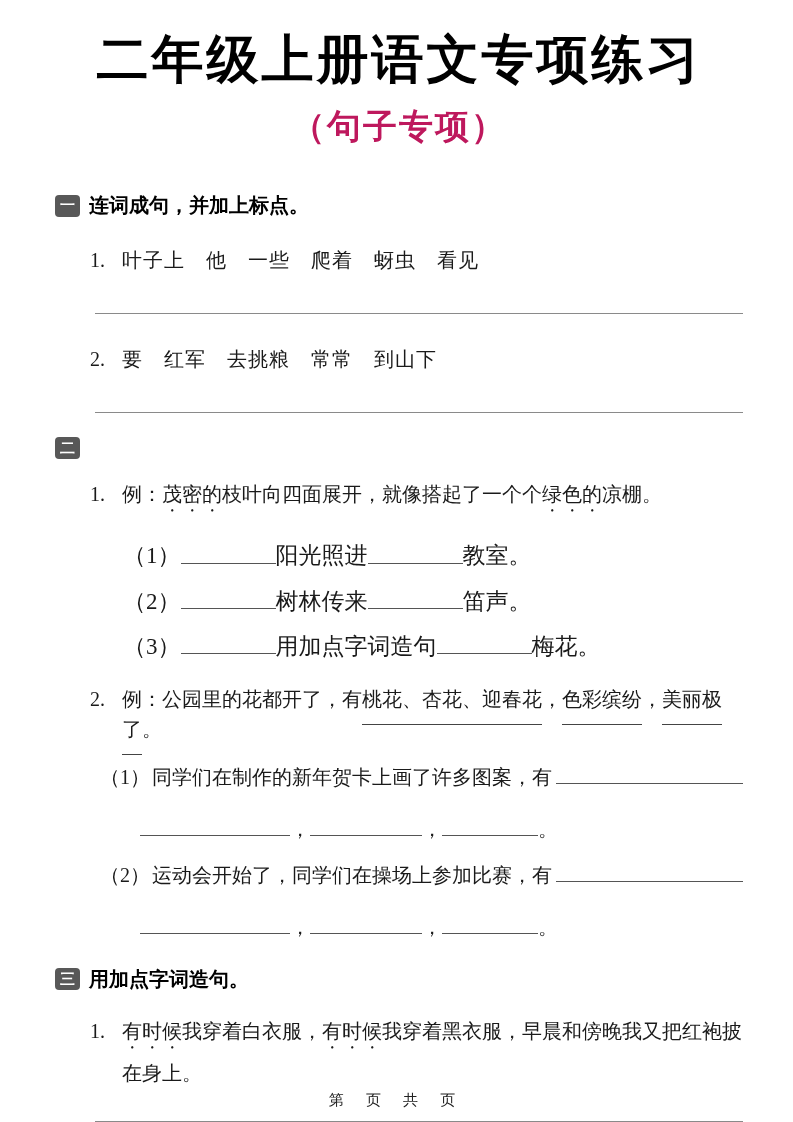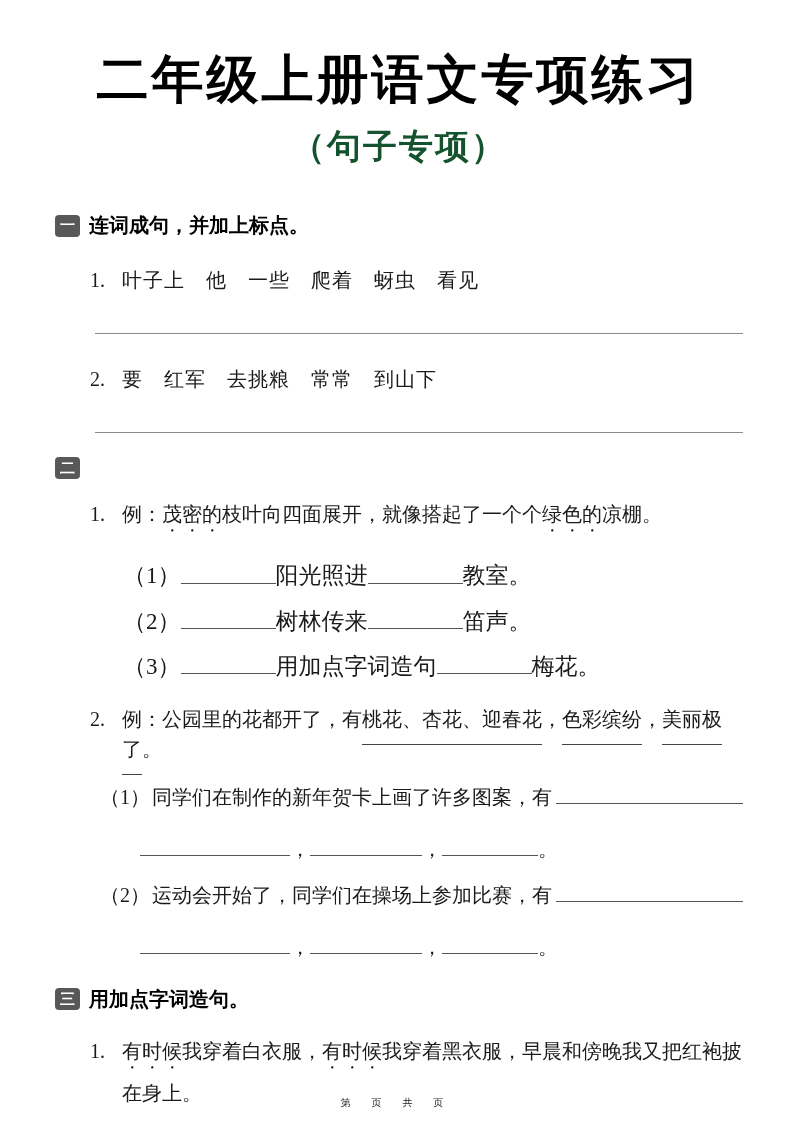--- a/index.html
+++ b/index.html
@@ -8,37 +8,37 @@
     width:793px;height:1122px;
     box-sizing:border-box;
     padding:28px 50px 0 55px;
     background:#fff;
     color:#1a1a1a;
     font-family:"Liberation Serif", serif;
     overflow:hidden;
   }
   
   .title{
-    margin:20px 0 0 0;
+    margin:0 0 0 0;
     text-align:center;
     font-family:"Liberation Sans", sans-serif;
     font-weight:900;
     font-size:52px;
     letter-spacing:3px;
     line-height:1.2;
     color:#000;
   }
   .subtitle{
     margin-top:14px;
     text-align:center;
     font-family:"Liberation Sans", sans-serif;
     font-weight:700;
     font-size:34px;
     letter-spacing:2px;
-    color:#14532d;
+    color:#be185d;
   }
   
   .sec-header{
     display:flex;align-items:center;gap:9px;
     font-family:"Liberation Sans", sans-serif;
     font-weight:700;font-size:20px;color:#000;
   }
   .badge{
     flex:0 0 auto;
     width:25px;height:22px;
@@ -98,21 +98,21 @@
   }
   .lead-row{
     display:flex;
     padding-left:45px;
     font-size:20px;line-height:30px;
   }
   .footer{
     position:absolute;
     left:0;right:0;bottom:12px;
     text-align:center;
-    font-size:10px;
+    font-size:15px;
     letter-spacing:9px;
     color:#222;
     font-family:"Liberation Sans", sans-serif;
   }
   .mt42{margin-top:42px;} .mt26{margin-top:26px;} .mt38{margin-top:38px;}
   .mt30{margin-top:30px;} .mt24{margin-top:24px;} .mt20{margin-top:20px;}
   .mt22{margin-top:22px;} .mt18{margin-top:18px;} .mt16{margin-top:16px;}
   .mt28{margin-top:28px;}
   .lh40{line-height:40px;}
 </style>

